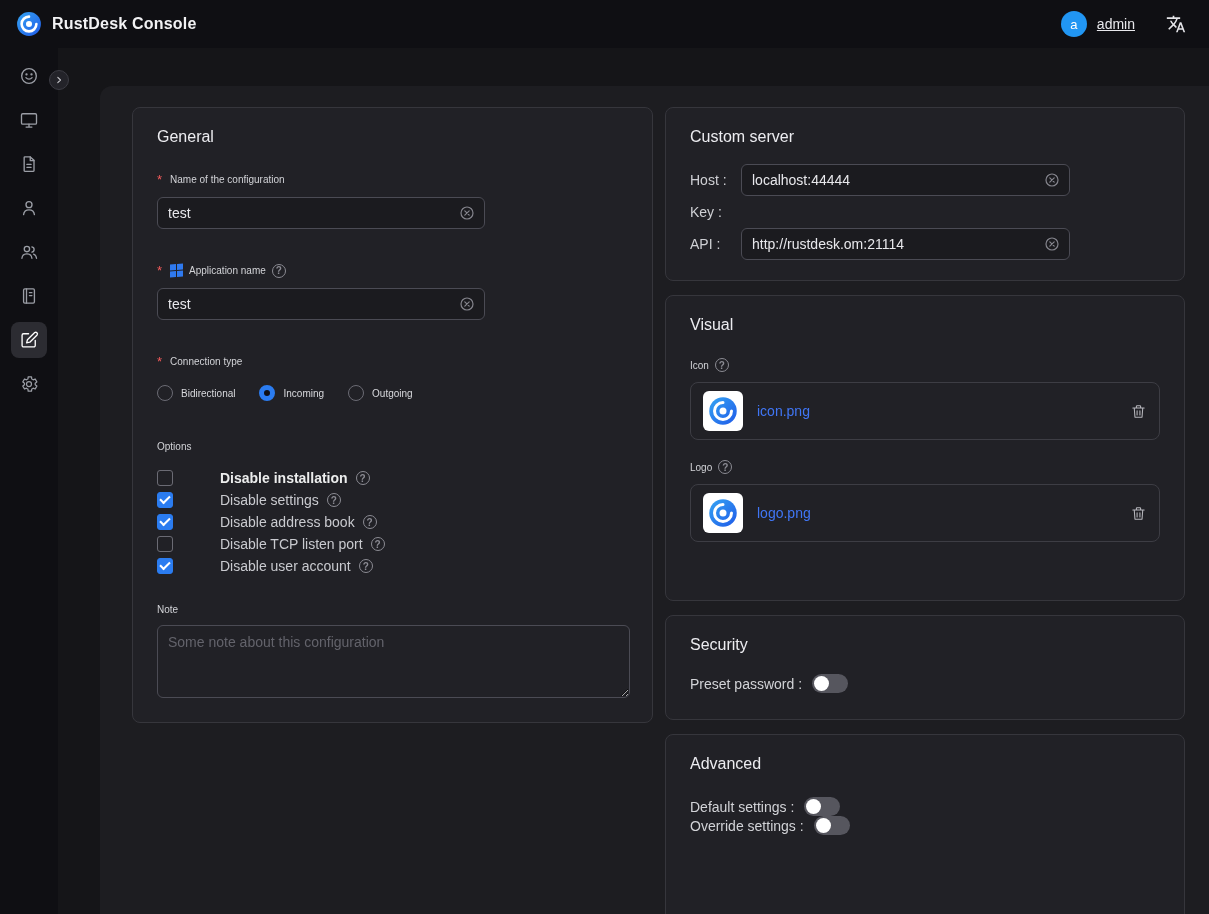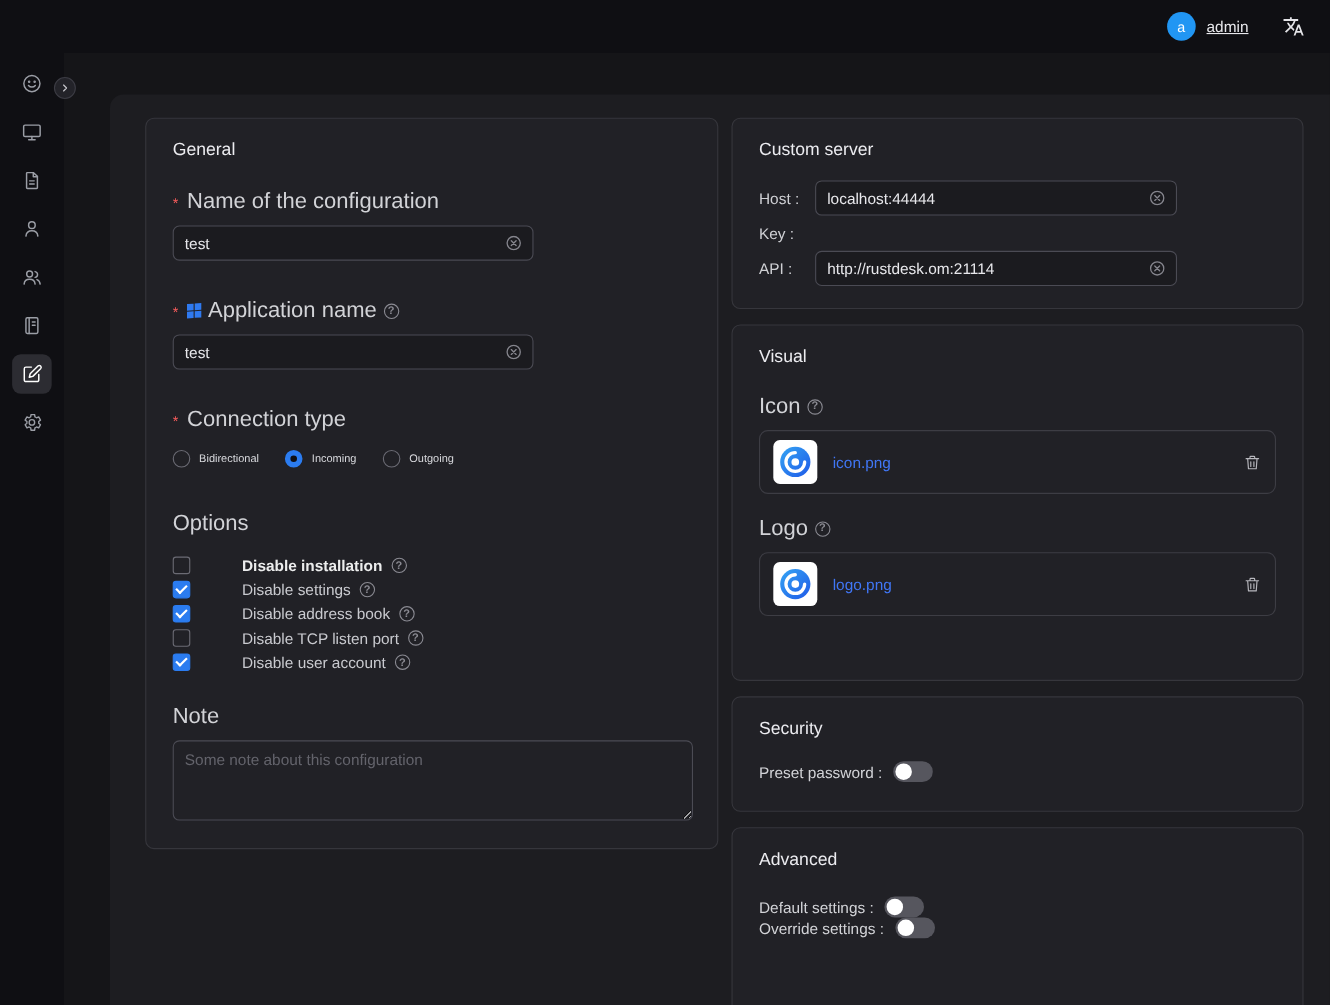--- a/index.html
+++ b/index.html
@@ -35,21 +35,21 @@
   .content { position:absolute; left:58px; top:48px; right:0; bottom:0; background:#151518; }
   .panel { position:absolute; left:42px; top:38px; right:0; bottom:0; background:#1d1d21;
     border-top-left-radius:12px; overflow:hidden; }
   .col-left  { position:absolute; left:32px;  top:21px; width:521px; }
   .col-right { position:absolute; left:565px; top:21px; width:520px; display:flex;
     flex-direction:column; gap:14px; }
 
   .card { background:#212126; border:1px solid #36363c; border-radius:8px; padding:20px 24px; }
   .card-title { color:#ececf0; font-size:16px; font-weight:500; }
 
-  .field-label { color:#d2d3d7; font-size:20px; display:flex; align-items:center; gap:6px; }
+  .field-label { color:#d2d3d7; font-size:10px; display:flex; align-items:center; gap:6px; }
   .star::after { content:"*"; color:#f45b5b; font-size:13px; margin-right:2px; }
 
   .tinput { display:flex; align-items:center; height:32px; border:1px solid #4b4b54; border-radius:6px;
     background:#1b1b1f; padding:0 10px; }
   .tinput input { flex:1; min-width:0; background:transparent; border:none; outline:none;
     color:#e8e8ec; font:14px "Liberation Sans", sans-serif; }
   .tinput input::placeholder { color:#63636b; }
   .clear-btn { display:flex; cursor:pointer; margin-left:6px; flex:none; }
 
   .qicon { width:14px; height:14px; border-radius:50%; border:1px solid #8b8b93; color:#8b8b93;
@@ -138,20 +138,26 @@
     <symbol id="ic-copy" viewBox="0 0 24 24">
       <g fill="none" stroke="#5aa2ff" stroke-width="2" stroke-linecap="round" stroke-linejoin="round">
         <rect x="8.5" y="8.5" width="11" height="11" rx="2"></rect>
         <path d="M5 15.5V5a2 2 0 0 1 2-2h10"></path>
       </g>
     </symbol>
   </defs>
 </svg>
 
 <div class="navbar">
+  <div class="brand">
+    <svg class="logo">
+        <use href="#rd-logo"></use>
+      </svg>
+    <span class="app-title">RustDesk Console</span>
+  </div>
   <div class="nav-right">
     <div class="avatar">a</div>
     <span class="username">admin</span>
     <span class="translate-btn">
       <svg width="20" height="20" viewBox="0 0 24 24" fill="#e4e4e8">
         <path d="M12.87 15.07l-2.54-2.51.03-.03c1.74-1.94 2.98-4.17 3.71-6.53H17V4h-7V2H8v2H1v1.99h11.17C11.5 7.92 10.44 9.75 9 11.35 8.07 10.32 7.3 9.19 6.69 8h-2c.73 1.63 1.73 3.17 2.98 4.56l-5.09 5.02L4 19l5-5 3.11 3.11.76-2.04zM18.5 10h-2L12 22h2l1.12-3h4.75L21 22h2l-4.5-12zm-2.62 7l1.62-4.33L19.12 17h-3.24z"></path>
       </svg>
     </span>
   </div>
 </div>

